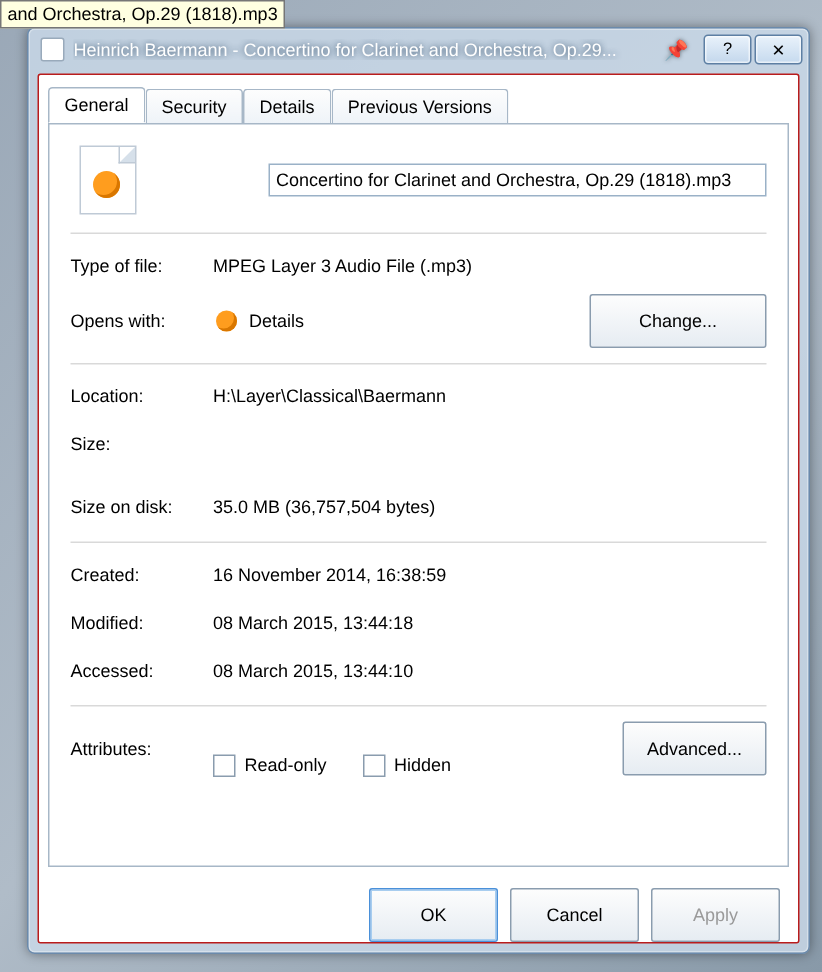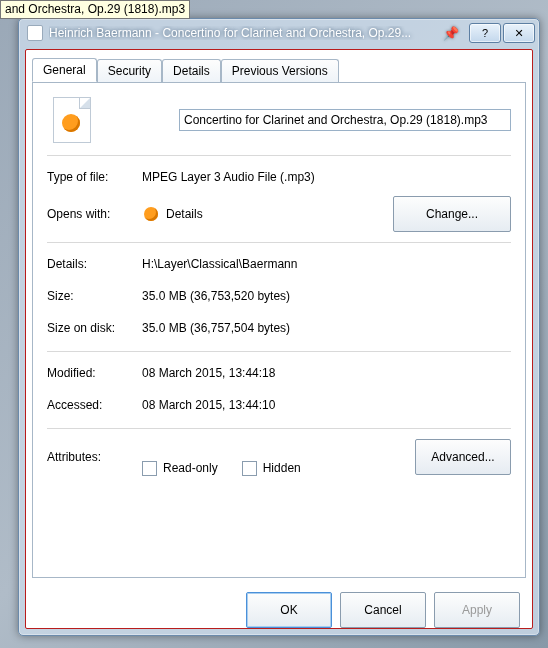--- a/index.html
+++ b/index.html
@@ -231,34 +231,37 @@
         <span class="app-icon">
             <span class="flash2"></span>
           </span>
         <span class="val">Details</span>
         <button class="btn wide">Change...</button>
       </div>
 
       <hr class="sep">
 
       <div class="row">
-        <span class="label">Details:</span>
+        <span class="label">Location:</span>
         <span class="val">H:\Layer\Classical\Baermann</span>
       </div>
       <div class="row" style="margin-top:6px;">
         <span class="label">Size:</span>
-        <span class="val">35.0 MB (36,753,520 bytes)</span>
-      </div>
-      <div class="row" style="margin-top:6px;">
+      </div>
+      <div class="row" style="margin-top:16px;">
         <span class="label">Size on disk:</span>
         <span class="val">35.0 MB (36,757,504 bytes)</span>
       </div>
 
       <hr class="sep">
 
+      <div class="row">
+        <span class="label">Created:</span>
+        <span class="val">16 November 2014, 16:38:59</span>
+      </div>
       <div class="row" style="margin-top:6px;">
         <span class="label">Modified:</span>
         <span class="val">08 March 2015, 13:44:18</span>
       </div>
       <div class="row" style="margin-top:6px;">
         <span class="label">Accessed:</span>
         <span class="val">08 March 2015, 13:44:10</span>
       </div>
 
       <hr class="sep">

